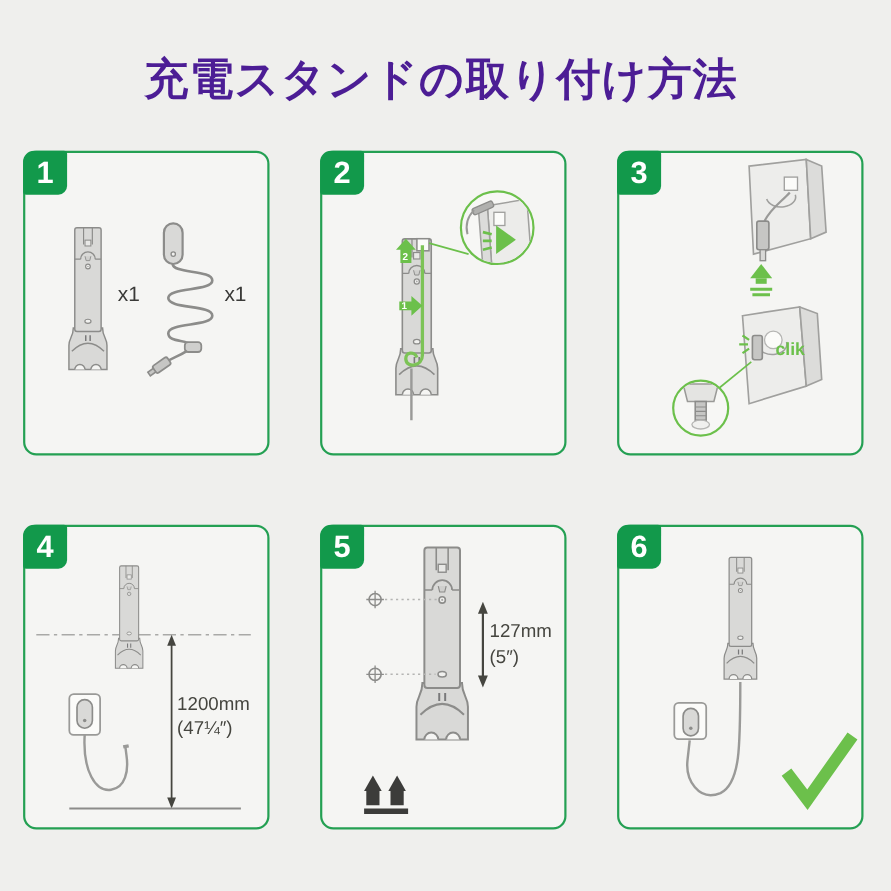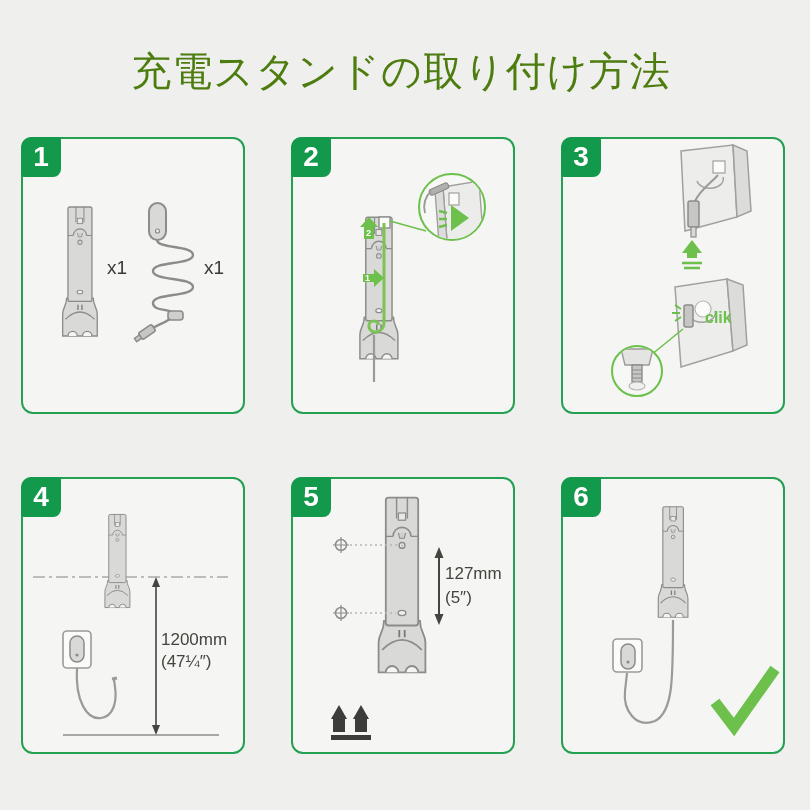--- a/index.html
+++ b/index.html
@@ -3,21 +3,21 @@
 <meta charset="utf-8">
 <style>
   html,body{margin:0;padding:0;}
   body{
     width:810px;height:810px;position:relative;overflow:hidden;
     background:#efefed;
     font-family:"Liberation Sans", sans-serif;
   }
   .page-title{
     position:absolute;top:44px;left:0;width:802px;text-align:center;
-    font-size:40px;font-weight:400;color:#4d7c0f;letter-spacing:1px;
+    font-size:40px;font-weight:700;color:#4c1d95;letter-spacing:1px;
   }
   .panel{
     position:absolute;width:224px;height:277px;box-sizing:border-box;
     background:#f5f5f3;border:2px solid #24a053;border-radius:12px;
   }
   .p1{left:21px;top:137px;} .p2{left:291px;top:137px;} .p3{left:561px;top:137px;}
   .p4{left:21px;top:477px;} .p5{left:291px;top:477px;} .p6{left:561px;top:477px;}
   .badge{
     position:absolute;top:-2px;left:-2px;width:40px;height:40px;
     background:#12994b;color:#ffffff;font-size:28px;font-weight:bold;

